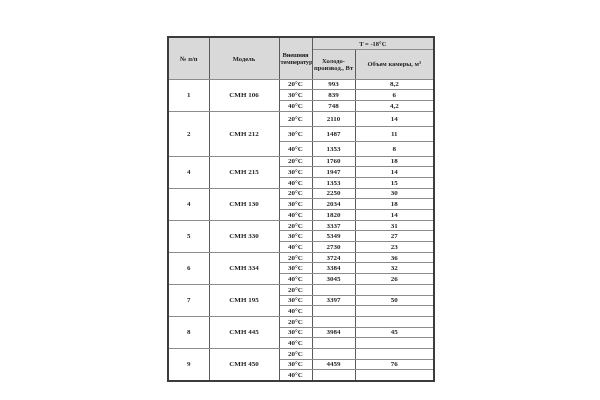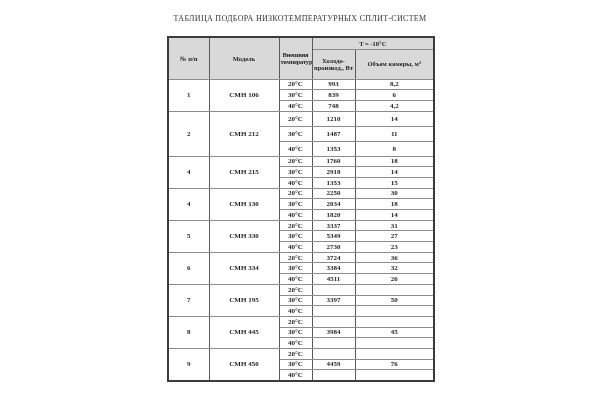--- a/index.html
+++ b/index.html
@@ -38,21 +38,20 @@
   .col-temp  { width: 33px; }
   .col-cap   { width: 43px; }
   .col-vol   { width: 79px; }
   .wrap-tight { letter-spacing: -0.2px; }
 </style>
 </head>
 <body>
 
 <div class="page">
 
-  <p class="doc-title">ТАБЛИЦА ПОДБОРА НИЗКОТЕМПЕРАТУРНЫХ СПЛИТ-СИСТЕМ</p>
 
   <table class="split-table" id="split-table">
     <colgroup>
       <col class="col-num">
         <col class="col-model">
         <col class="col-temp">
       <col class="col-cap">
         <col class="col-vol">
     </colgroup>
     <thead>
@@ -84,21 +83,21 @@
           <td>40°С</td>
           <td>748</td>
           <td>4,2</td>
         </tr>
       </tbody>
       <tbody class="tall">
         <tr>
           <td rowspan="3">2</td>
           <td rowspan="3">СМН 212</td>
           <td>20°С</td>
-          <td>1210</td>
+          <td>2110</td>
           <td>14</td>
         </tr>
         <tr>
           <td>30°С</td>
           <td>1487</td>
           <td>11</td>
         </tr>
         <tr>
           <td>40°С</td>
           <td>1353</td>
@@ -108,21 +107,21 @@
       <tbody>
         <tr>
           <td rowspan="3">4</td>
           <td rowspan="3">СМН 215</td>
           <td>20°С</td>
           <td>1760</td>
           <td>18</td>
         </tr>
         <tr>
           <td>30°С</td>
-          <td>2918</td>
+          <td>1947</td>
           <td>14</td>
         </tr>
         <tr>
           <td>40°С</td>
           <td>1353</td>
           <td>15</td>
         </tr>
       </tbody>
       <tbody>
         <tr>
@@ -170,21 +169,21 @@
           <td>3724</td>
           <td>36</td>
         </tr>
         <tr>
           <td>30°С</td>
           <td>3384</td>
           <td>32</td>
         </tr>
         <tr>
           <td>40°С</td>
-          <td>4511</td>
+          <td>3045</td>
           <td>26</td>
         </tr>
       </tbody>
       <tbody>
         <tr>
           <td rowspan="3">7</td>
           <td rowspan="3">СМН 195</td>
           <td>20°С</td>
           <td></td>
           <td></td>

